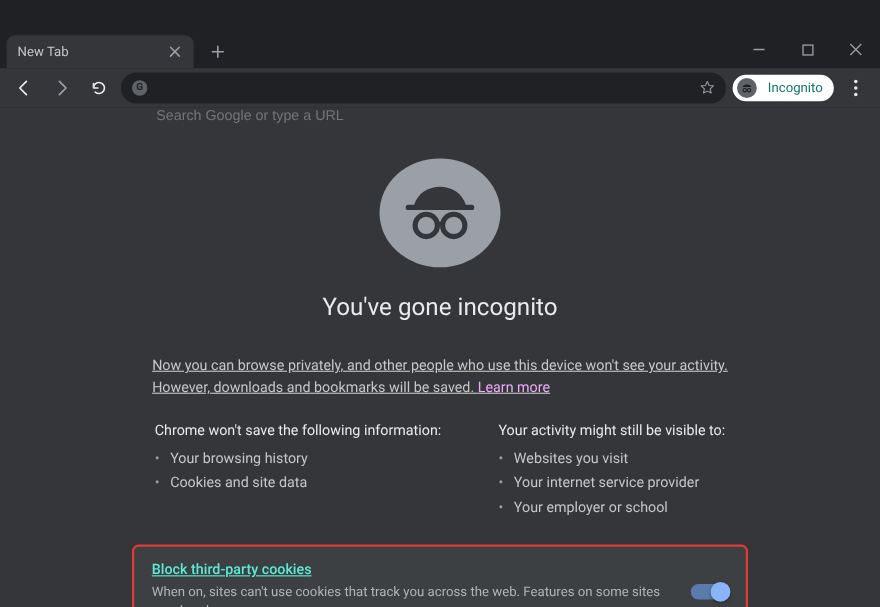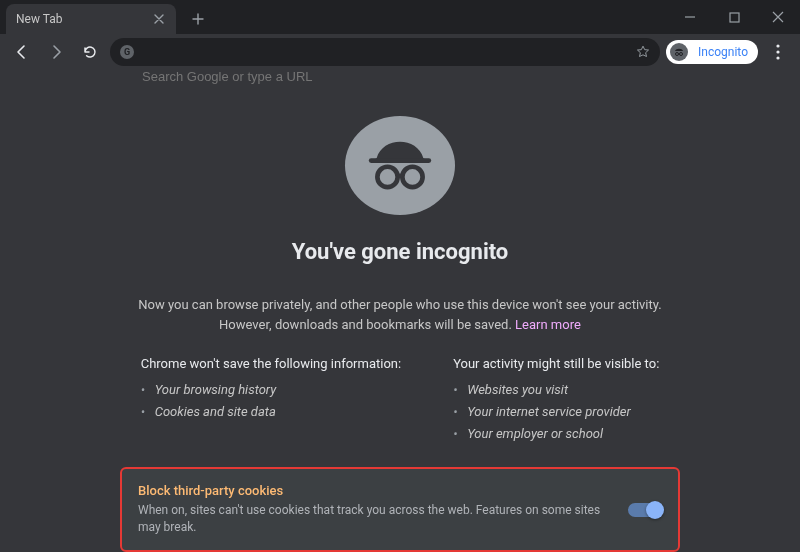--- a/index.html
+++ b/index.html
@@ -1,49 +1,49 @@
 <!DOCTYPE html>
 <html><head>
 <meta charset="utf-8">
 <style>
   * { margin: 0; padding: 0; box-sizing: border-box; }
   html, body { width: 800px; height: 552px; overflow: hidden; font-family: "Segoe UI", Roboto, Arial, sans-serif; background: #202124; color: #e8eaed; }
   
-  .titlebar { height: 34px; background: #202124; display: flex; align-items: flex-start; }
+  .titlebar { height: 34px; background: #202124; display: flex; align-items: flex-start; margin-top: 28px; }
   .tab-strip { display: flex; align-items: center; height: 34px; padding-left: 6px; }
   .tab { display: flex; align-items: center; height: 30px; margin-top: 4px; background: #35363a; border-radius: 8px 8px 0 0; padding: 0 10px; min-width: 170px; font-size: 12px; color: #c7c7c7; }
   .tab .tab-title { flex: 1; }
   .tab .close { width: 14px; height: 14px; display:flex;align-items:center;justify-content:center;color:#9aa0a6; }
   .newtab-btn { width:28px; height:28px; margin-left:8px; margin-top:4px; display:flex;align-items:center;justify-content:center;color:#9aa0a6;border-radius:4px;}
   .win-controls { margin-left:auto; display:flex; height:34px; }
   .win-btn { width:44px; height:34px; display:flex; align-items:center; justify-content:center; color:#9aa0a6; }
   
   .toolbar { height:36px; background:#35363a; display:flex; align-items:center; padding:0 8px; gap:6px; }
   .tbtn { width:28px; height:28px; display:flex;align-items:center;justify-content:center;color:#9aa0a6;border-radius:50%; }
   .omnibox { flex:1; height:28px; background:#202124; border-radius:14px; display:flex; align-items:center; padding:0 10px; gap:8px; }
   .omnibox .g-icon { width:14px;height:14px;border-radius:50%;background:#5f6368;display:flex;align-items:center;justify-content:center;font-size:9px;font-weight:bold;color:#202124; }
   .omnibox input { flex:1; background:transparent; border:none; outline:none; color:#9aa0a6; font-size:13px;margin-top:48px; }
   .omnibox .star { color:#9aa0a6; }
-  .incognito-badge { display:flex; align-items:center; gap:10px; background:#fff; color:#3b82f6; border-radius:12px; height:24px; padding:0 10px 0 4px; font-size:12px; }
+  .incognito-badge { display:flex; align-items:center; gap:10px; background:#fff; color:#0f766e; border-radius:12px; height:24px; padding:0 10px 0 4px; font-size:12px; }
   .incognito-badge .badge-icon { width:18px;height:18px;border-radius:50%;background:#5f6368;display:flex;align-items:center;justify-content:center; }
   .menu-btn { width:28px;height:28px;display:flex;align-items:center;justify-content:center;color:#e8eaed; }
   
   .content { height: calc(552px - 34px - 36px); background:#35363a; overflow:hidden; display:flex; flex-direction:column; align-items:center; padding-top:46px; }
   .hero-icon { width:110px; height:110px; border-radius:50%; background:#9aa0a6; display:flex; flex-direction:column; align-items:center; justify-content:center; }
-  .heading { font-size:22px; color:#e8eaed; margin-top:24px; font-weight:700; }
-  .intro { font-size:13px; color:#c7c7c7; text-align:center; margin-top:31px; line-height:1.5; max-width:560px; }
+  .heading { font-size:22px; color:#e8eaed; margin-top:24px; font-weight:400; }
+  .intro { font-size:13px; color:#c7c7c7; text-align:left; margin-top:31px; line-height:1.5; max-width:560px;text-decoration:underline; }
   .intro a { color:#f0abfc; text-decoration:none; }
   .columns { display:flex; gap:52px; margin-top:22px; font-size:13px; color:#c7c7c7; }
   .col-title { color:#e8eaed; margin-bottom:8px; font-size:13px; }
   .col ul { list-style:none; }
-  .col li { position:relative; padding-left:14px; line-height:1.7;font-style:italic; }
+  .col li { position:relative; padding-left:14px; line-height:1.7; }
   .col li::before { content:"•"; position:absolute; left:0; color:#9aa0a6; }
   .cookie-box { margin-top:22px; width:560px; border:2px solid #e53935; background:#3c4043; border-radius:6px; padding:14px 16px; display:flex; align-items:center; gap:16px; }
   .cookie-text { flex:1; }
-  .cookie-title { font-size:13px; color:#fdba74; font-weight:500; }
+  .cookie-title { font-size:13px; color:#5eead4; font-weight:500;text-decoration:underline; }
   .cookie-desc { font-size:12px; color:#b0b3b8; margin-top:4px; line-height:1.4; }
   .toggle { width:34px; height:14px; background:#5a7bab; border-radius:7px; position:relative; }
   .toggle .knob { width:18px; height:18px; border-radius:50%; background:#8ab4f8; position:absolute; right:-2px; top:-2px; box-shadow:0 1px 3px rgba(0,0,0,.4); }
   svg { display:block; }
 </style>
 </head>
 <body>
 
 <div class="titlebar">
   <div class="tab-strip">

